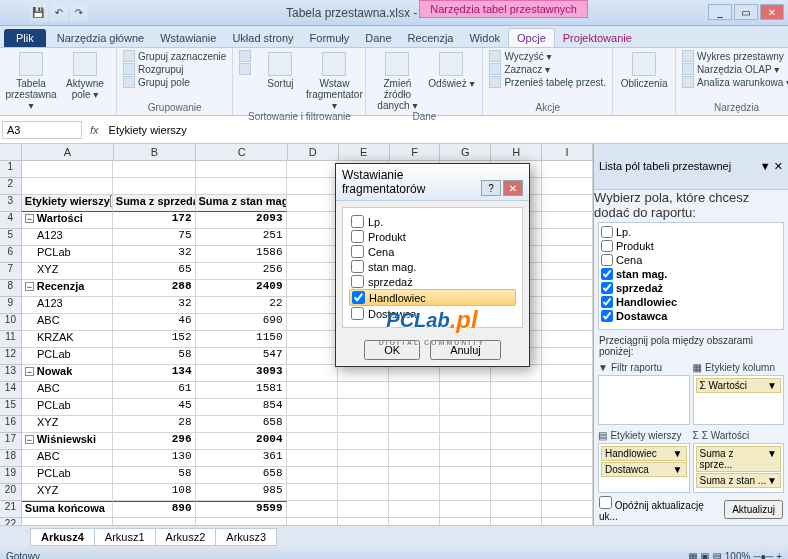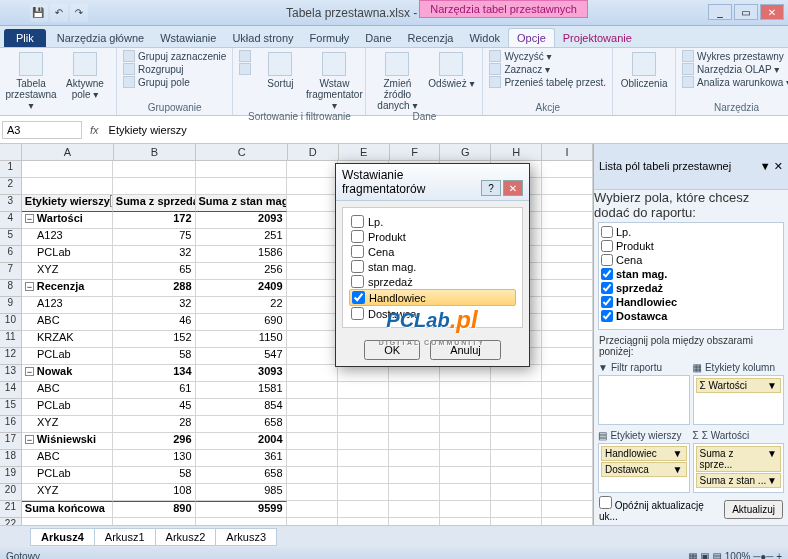--- a/index.html
+++ b/index.html
@@ -34,21 +34,21 @@
 .sheet { flex:1; overflow:auto; position:relative; }
 .colheads { display:flex; position:sticky; top:0; background:#e9edf4; border-bottom:1px solid #c5c5c5; }
 .colheads div { width:60px; border-right:1px solid #c5c5c5; text-align:center; font-size:11px; color:#333; padding:2px 0; }
 .colheads div:first-child { width:26px; background:#e9edf4; }
 .row { display:flex; height:17px; }
 .rowhead { width:26px; background:#e9edf4; border-right:1px solid #c5c5c5; border-bottom:1px solid #c5c5c5; text-align:center; font-size:10px; color:#333; }
 .cell { width:60px; border-right:1px solid #d4d4d4; border-bottom:1px solid #d4d4d4; padding:0 3px; font-size:11px; overflow:hidden; white-space:nowrap; }
 .cell.wa { width:108px; }
 .cell.wb { width:98px; }
 .cell.wc { width:108px; }
-.cell.r { text-align:right; }
+.cell.r { text-align:right;font-family:Liberation Mono, monospace; }
 .cell.hdr { background:#f2f2f2; font-weight:bold; border-bottom:1px solid #555; display:flex; justify-content:space-between;}
 .cell.hdr .dd { width:12px; height:12px; border:1px solid #888; background:#fff; font-size:8px; display:flex; align-items:center; justify-content:center;}
 .cell.total { border-top:1px solid #555; font-weight:bold;}
 .cell.sub { font-weight:bold; }
 .exp { display:inline-block; width:9px; height:9px; border:1px solid #888; text-align:center; line-height:8px; font-size:9px; margin-right:3px; background:#fff;}
 .fieldlist { width:195px; border-left:1px solid #9bb4d4; background:#eef3fa; display:flex; flex-direction:column; }
 .fl-title { background:#dae5f3; padding:16px 5px; font-size:11px; border-bottom:1px solid #bcd; display:flex; justify-content:space-between;}
 .fl-top { font-size:13px; color:#333; }
 .fl-fields { background:#fff; border:1px solid #bcd; margin:2px 4px; padding:2px; height:120px; }
 .fl-fields label { display:flex; align-items:center; gap:3px; font-size:11px; padding:1px 0;}

